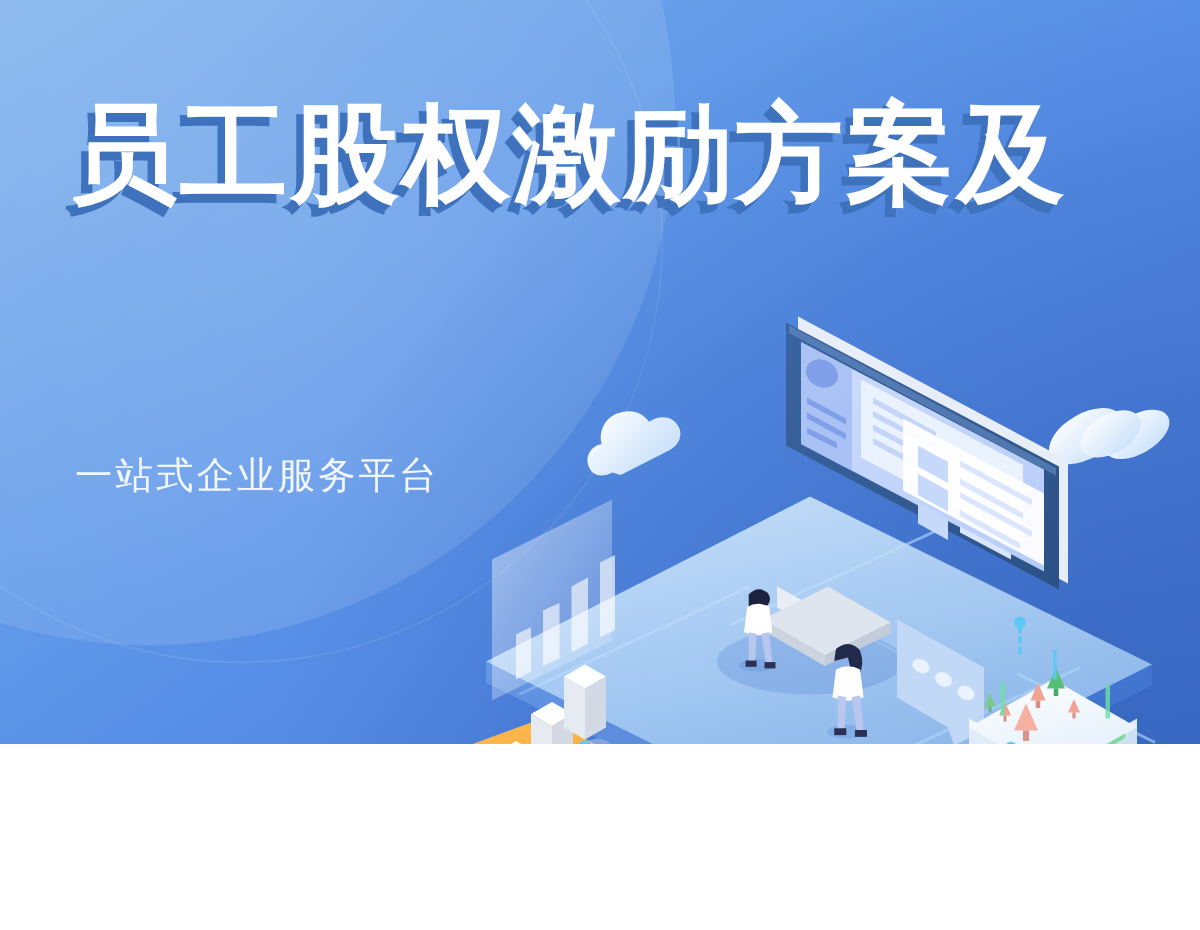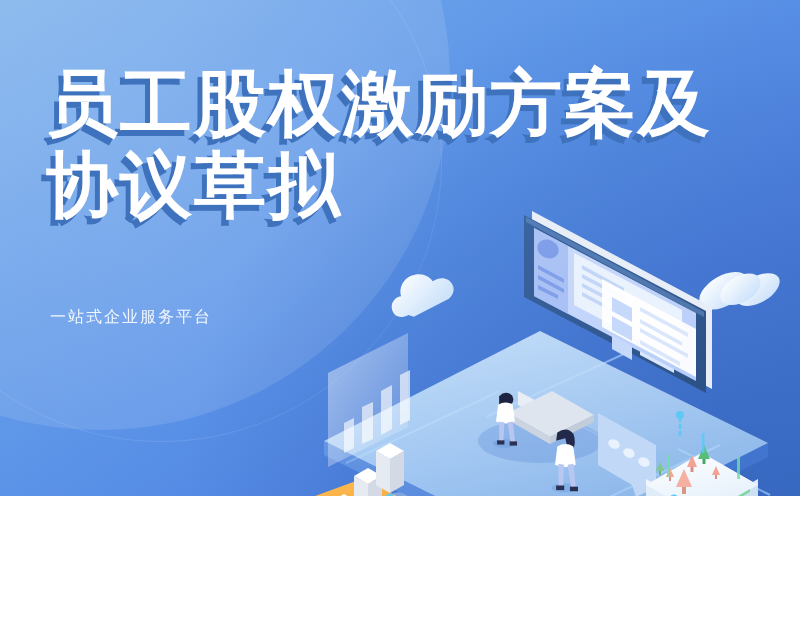--- a/index.html
+++ b/index.html
@@ -40,21 +40,21 @@
   }
   .title-line{
     font-size:72px;line-height:82px;font-weight:700;color:#ffffff;
     letter-spacing:2px;white-space:nowrap;
     text-shadow:-5px 6px 0 #3f72bd;
   }
   .subs{
     position:absolute;left:50px;top:302px;z-index:30;
   }
   .sub-line{
-    font-size:16px;line-height:30px;color:#f2f7ff;letter-spacing:2px;
+    font-size:25px;line-height:30px;color:#f2f7ff;letter-spacing:2px;
     margin-bottom:28px;font-weight:400;
   }
 
   
   .cloud{position:absolute;z-index:12;pointer-events:none;}
 
   
   .illus{position:absolute;left:250px;top:195px;width:560px;height:430px;z-index:15;}
   .illus svg{display:block;}
 </style>
@@ -62,21 +62,20 @@
 <body>
 
 <div class="banner">
 
   <div class="bg-circle c1"></div>
   <div class="bg-circle c2"></div>
   <div class="bg-wedge"></div>
 
   <div class="headline">
     <div class="title-line">员工股权激励方案及</div>
-    <div class="title-line">协议草拟</div>
   </div>
 
   <div class="subs">
     <div class="sub-line">一站式企业服务平台</div>
   </div>
 
   <div class="cloud" style="left:386px;top:258px;">
     <svg width="84" height="76" viewBox="0 0 84 76">
       <defs>
         <linearGradient id="clA" x1="0" y1="0" x2="0.6" y2="1">

